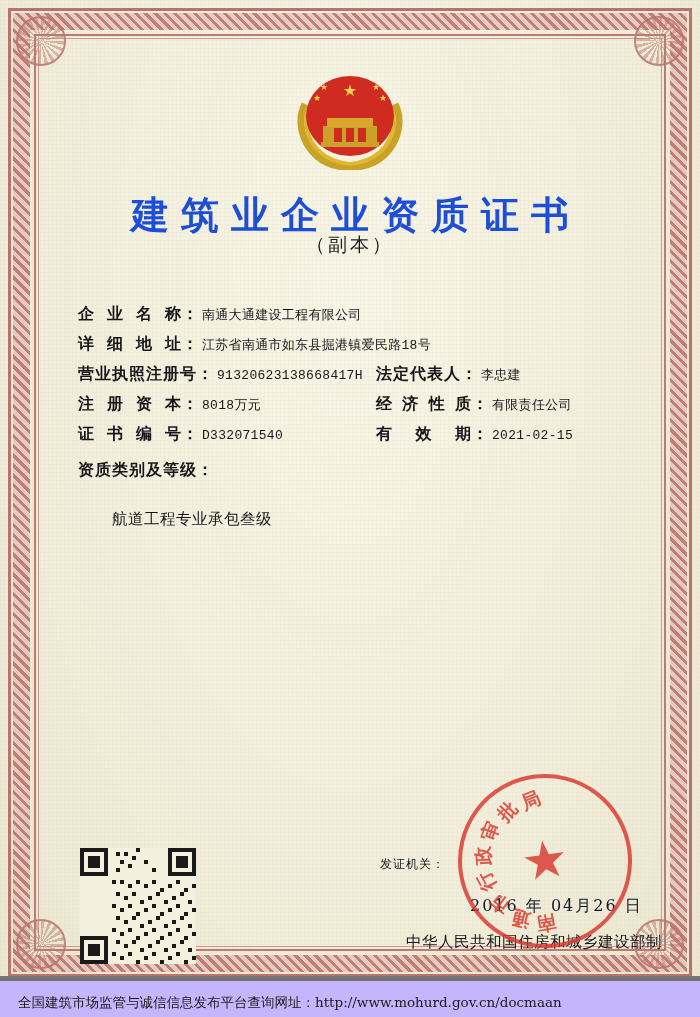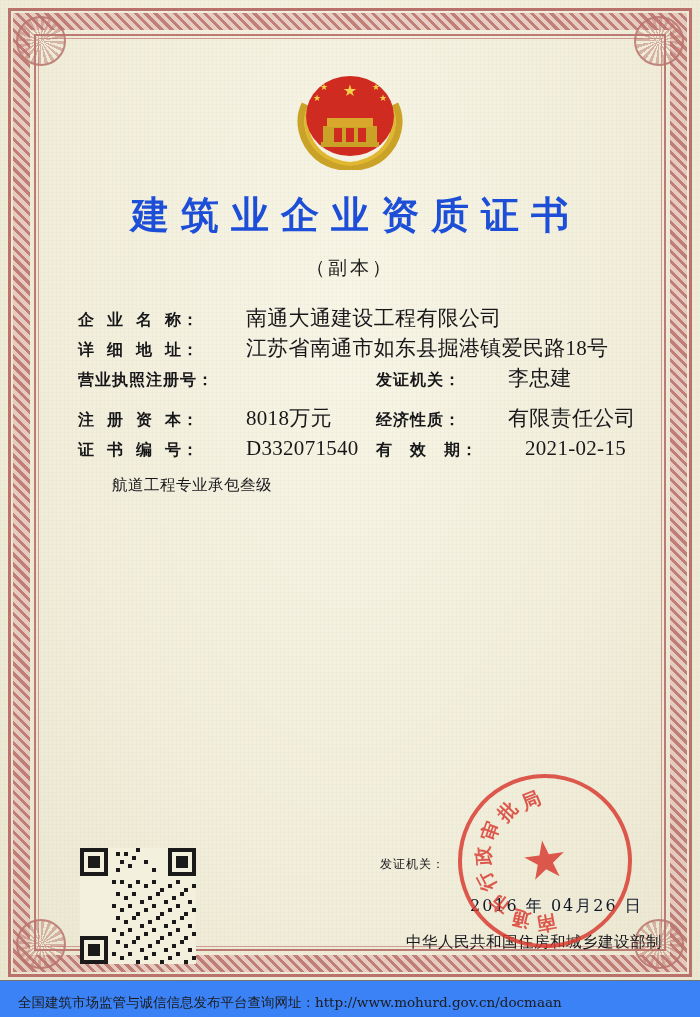--- a/index.html
+++ b/index.html
@@ -103,21 +103,21 @@
     text-align: center;
     font-size: 38px;
     letter-spacing: 12px;
     font-weight: 700;
     color: #1d4ed8;
     font-family: "DejaVu Serif", "Liberation Serif", serif;
     text-indent: 12px;
   }
   .subtitle {
     position: absolute;
-    top: 255px;
+    top: 232px;
     left: 0; right: 0;
     text-align: center;
     font-size: 19px;
     letter-spacing: 3px;
     color: #1d1d1b;
     font-family: "DejaVu Serif", "Liberation Serif", serif;
   }
 
   
   .fields {
@@ -134,44 +134,43 @@
     font-size: 16px;
   }
   .lbl {
     font-weight: 700;
     letter-spacing: 1px;
     white-space: nowrap;
     font-family: "DejaVu Serif", "Liberation Serif", serif;
   }
   .lbl.w5 { width: 104px; display: inline-block; text-align: justify; text-align-last: justify; }
   .val {
-    font-size: 21px;
+    font-size: 13px;
     letter-spacing: .3px;
     padding-left: 3px;
     white-space: nowrap;
-    font-family: Liberation Serif, serif;
-    margin-left: 44px;
+    font-family: Liberation Mono, monospace;
   }
   .col-right {
     margin-left: auto;
     display: flex;
     align-items: baseline;
     width: 250px;
   }
-  .col-right .lbl.w5 { width: 96px; margin-top: 16px; }
+  .col-right .lbl.w5 { width: 96px; }
   .cat-title {
     font-weight: 700;
     letter-spacing: 1px;
     font-size: 16px;
     margin-top: 6px;
     font-family: "DejaVu Serif", "Liberation Serif", serif;
   }
   .cat-item {
     font-size: 15.5px;
-    margin-top: 21px;
+    margin-top: 28px;
     margin-left: 34px;
     letter-spacing: .5px;
     font-family: "DejaVu Serif", "Liberation Serif", serif;
   }
 
   
   .qr {
     position: absolute;
     left: 80px;
     top: 848px;
@@ -244,22 +243,22 @@
     font-family: "DejaVu Serif", "Liberation Serif", serif;
     white-space: nowrap;
   }
 
   
   .bottom-strip {
     position: absolute;
     left: 0; right: 0;
     bottom: 0;
     height: 36px;
-    background: #3b82f6;
-    border-top: 1px solid #737373;
+    background: #c4b5fd;
+    border-top: 5px solid #737373;
   }
   .bottom-left {
     position: absolute;
     left: 18px;
     bottom: 5px;
     font-size: 13.5px;
     color: #1b1b1b;
     letter-spacing: 0;
     font-family: "DejaVu Serif", "Liberation Serif", serif;
   }
@@ -329,22 +328,23 @@
 
     <div class="row">
       <span class="lbl w5">详细地址</span>
       <span class="lbl">：</span>
       <span class="val">江苏省南通市如东县掘港镇爱民路18号</span>
     </div>
 
     <div class="row">
       <span class="lbl">营业执照注册号</span>
       <span class="lbl">：</span>
+      <span class="val">91320623138668417H</span>
       <span class="col-right">
-        <span class="lbl">发证机关</span>
+        <span class="lbl">法定代表人</span>
         <span class="lbl">：</span>
         <span class="val">李忠建</span>
       </span>
     </div>
 
     <div class="row">
       <span class="lbl w5">注册资本</span>
       <span class="lbl">：</span>
       <span class="val">8018万元</span>
       <span class="col-right">
@@ -358,20 +358,21 @@
       <span class="lbl w5">证书编号</span>
       <span class="lbl">：</span>
       <span class="val">D332071540</span>
       <span class="col-right">
         <span class="lbl w5">有 效 期</span>
         <span class="lbl">：</span>
         <span class="val">2021-02-15</span>
       </span>
     </div>
 
+    <div class="cat-title">资质类别及等级：</div>
     <div class="cat-item">航道工程专业承包叁级</div>
   </div>
 
   <div class="qr">
     <svg viewBox="0 0 29 29" width="116" height="116" shape-rendering="crispEdges">
       <rect width="29" height="29" fill="#f3f0de"></rect>
       <g fill="#1a1a1a">
         <rect x="0" y="0" width="7" height="1"></rect>
           <rect x="0" y="6" width="7" height="1"></rect>
         <rect x="0" y="0" width="1" height="7"></rect>

